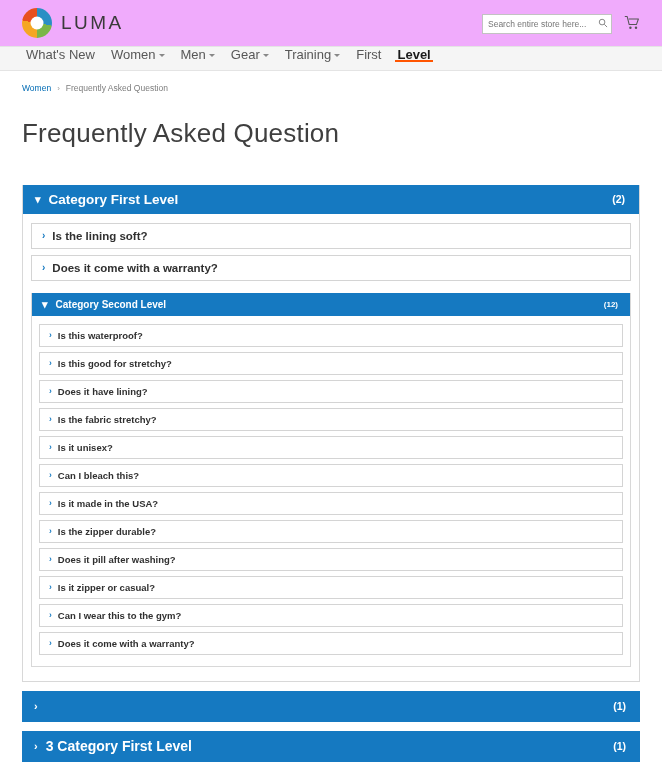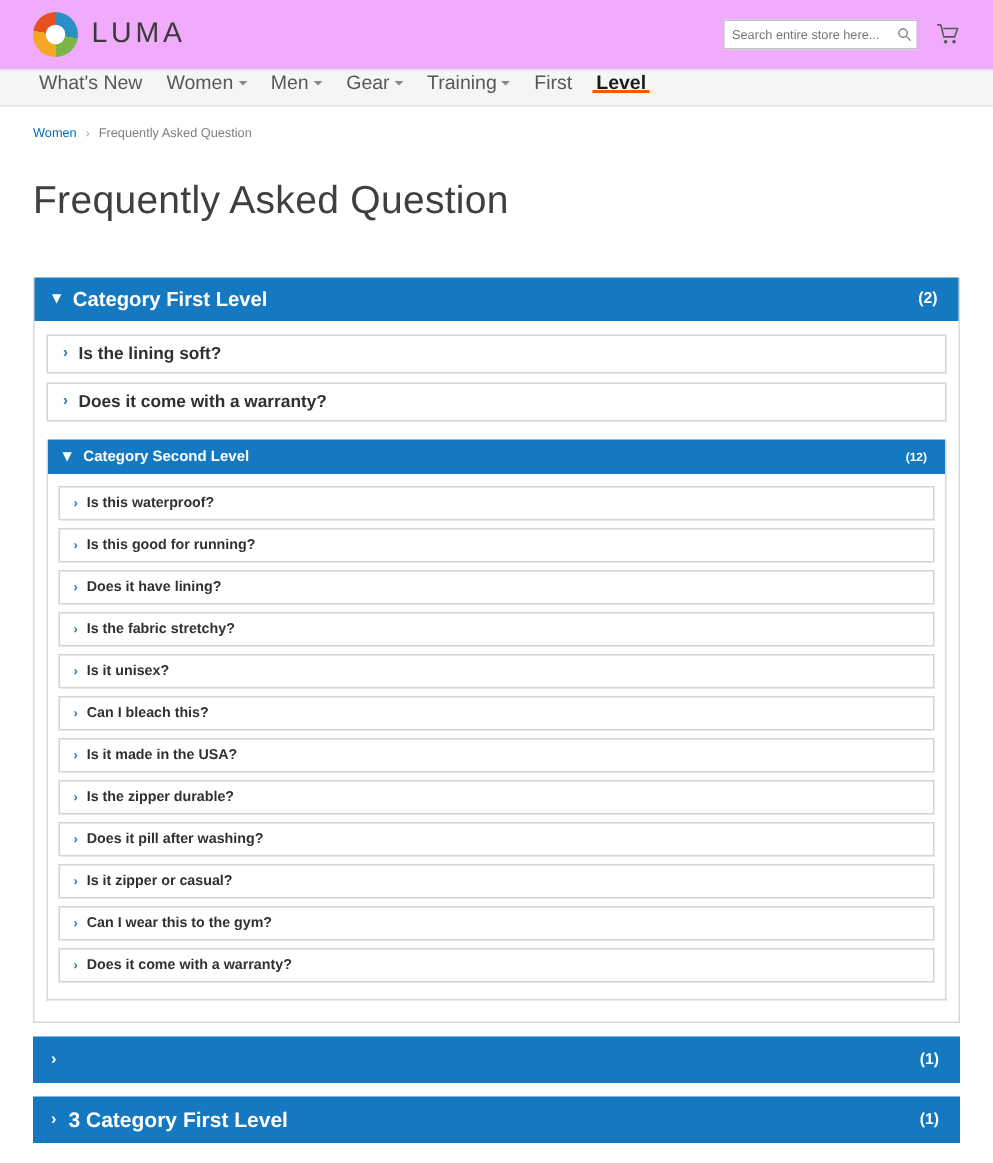--- a/index.html
+++ b/index.html
@@ -336,21 +336,21 @@
           <span>Category Second Level</span>
           <span class="count">(12)</span>
         </div>
         <div class="cat2-body">
           <div class="q-row small">
             <span class="arw">›</span>
             <span>Is this waterproof?</span>
           </div>
           <div class="q-row small">
             <span class="arw">›</span>
-            <span>Is this good for running?</span>
+            <span>Is this good for stretchy?</span>
           </div>
           <div class="q-row small">
             <span class="arw">›</span>
             <span>Does it have lining?</span>
           </div>
           <div class="q-row small">
             <span class="arw">›</span>
             <span>Is the fabric stretchy?</span>
           </div>
           <div class="q-row small">

